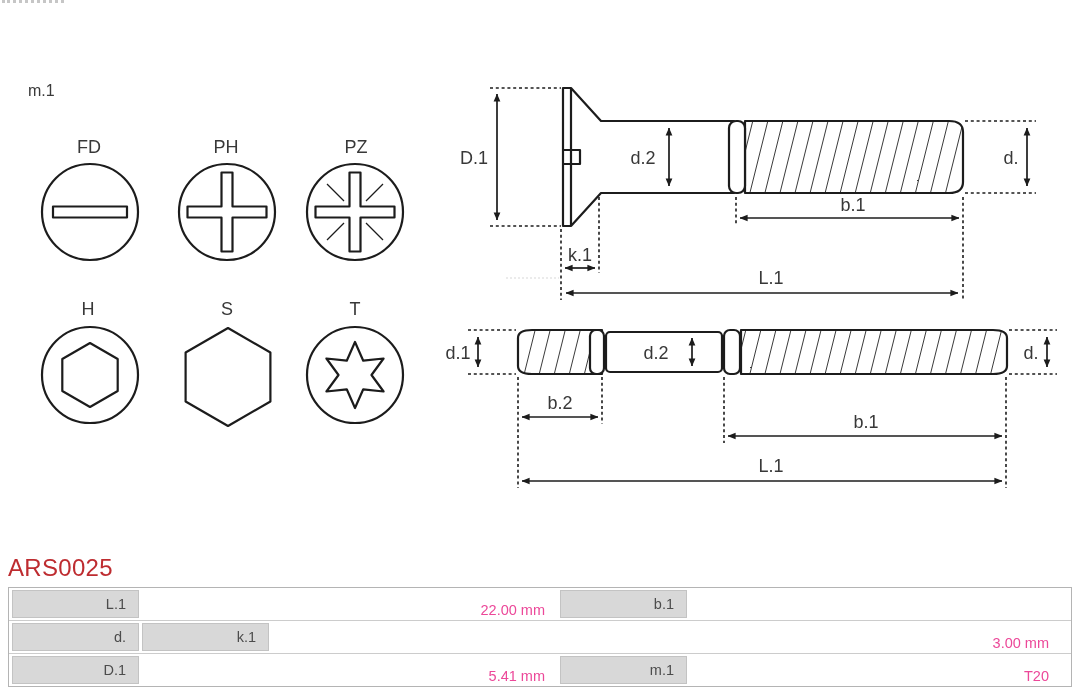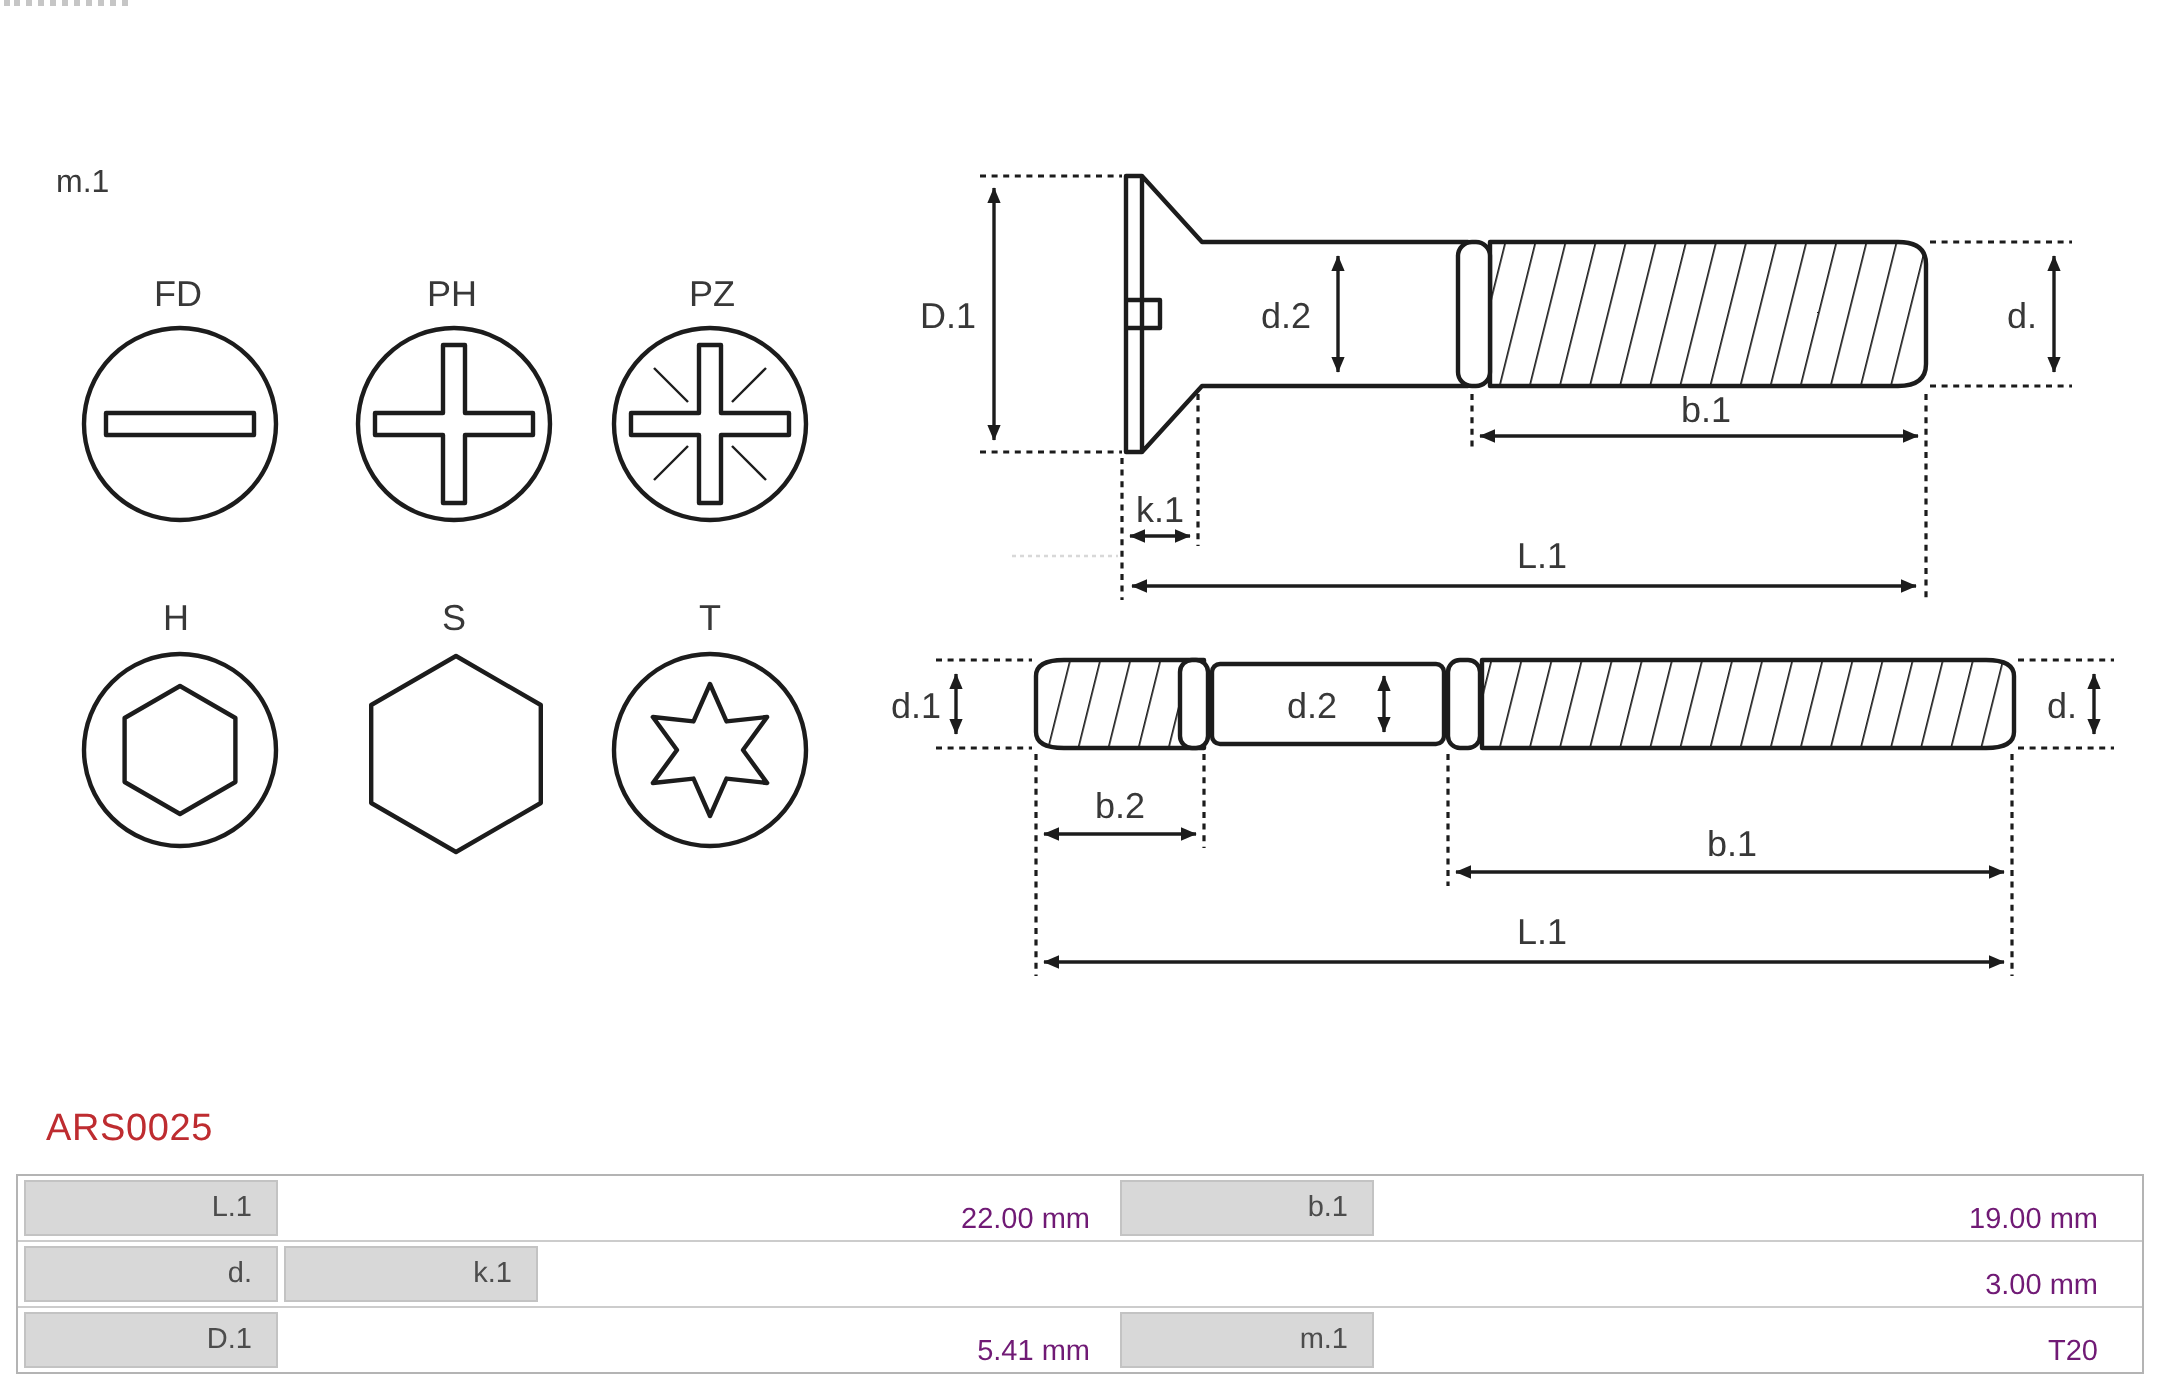--- a/index.html
+++ b/index.html
@@ -14,30 +14,30 @@
   .ol{fill:none;stroke:#1c1c1c;stroke-width:2.2;stroke-linejoin:round;stroke-linecap:round;}
   .olf{fill:#ffffff;stroke:#1c1c1c;stroke-width:2.2;}
   .thr{fill:url(#hatch);stroke:#1c1c1c;stroke-width:2.2;stroke-linejoin:round;}
   .dim{stroke:#1c1c1c;stroke-width:1.7;fill:none;}
   .dot{stroke:#1c1c1c;stroke-width:1.6;stroke-dasharray:3 2.8;fill:none;}
   .wm{stroke:#d8d8d8;stroke-width:1.2;stroke-dasharray:2 2;fill:none;}
   .lbl{font-family:"Liberation Sans",sans-serif;font-size:18px;fill:#383838;text-anchor:middle;}
   .lbl-s{font-family:"Liberation Sans",sans-serif;font-size:16px;fill:#3a3a3a;text-anchor:start;}
 
   
-  .part-number{position:absolute;left:23px;top:554px;font-size:19px;color:#be2c30;letter-spacing:.3px;}
+  .part-number{position:absolute;left:8px;top:554px;font-size:24px;color:#be2c30;letter-spacing:.3px;}
 
   
   .spec-table{position:absolute;left:8px;top:587px;width:1062px;border:1px solid #b4b4b4;background:#fff;font-size:14.5px;}
   .spec-row{display:flex;align-items:stretch;height:32px;border-bottom:1px solid #cccccc;}
   .spec-row:last-child{border-bottom:none;}
   .spec-lab{width:127px;margin:2px 0 2px 3px;background:#d8d8d8;border:1px solid #c3c3c3;
     color:#4c4c4c;display:flex;align-items:center;justify-content:flex-end;
     padding-right:12px;box-sizing:border-box;}
-  .spec-val{display:flex;align-items:center;justify-content:flex-end;color:#701a75;box-sizing:border-box;margin-top:12px;}
+  .spec-val{display:flex;align-items:center;justify-content:flex-end;color:#ec4899;box-sizing:border-box;margin-top:12px;}
   .spec-v1{width:418px;padding-right:12px;}
   .spec-v2{flex:1;padding-right:22px;}
 </style>
 </head>
 <body>
 
 <div class="corner-artifact"></div>
 
 <svg class="drawing-svg" width="1080" height="545" viewBox="0 0 1080 545">
   <defs>
@@ -158,21 +158,20 @@
   </g>
 </svg>
 
 <div class="part-number">ARS0025</div>
 
 <div class="spec-table">
   <div class="spec-row">
     <div class="spec-lab">L.1</div>
     <div class="spec-val spec-v1">22.00 mm</div>
     <div class="spec-lab">b.1</div>
-    <div class="spec-val spec-v2">19.00 mm</div>
   </div>
   <div class="spec-row">
     <div class="spec-lab">d.</div>
     <div class="spec-lab">k.1</div>
     <div class="spec-val spec-v2">3.00 mm</div>
   </div>
   <div class="spec-row">
     <div class="spec-lab">D.1</div>
     <div class="spec-val spec-v1">5.41 mm</div>
     <div class="spec-lab">m.1</div>

